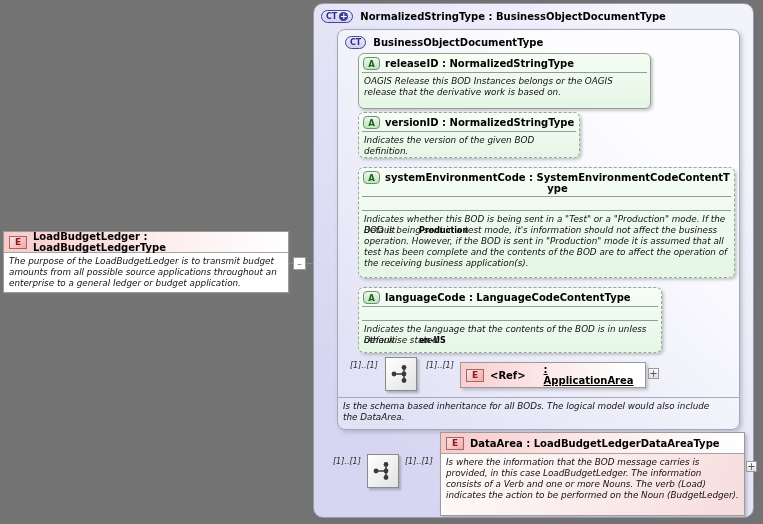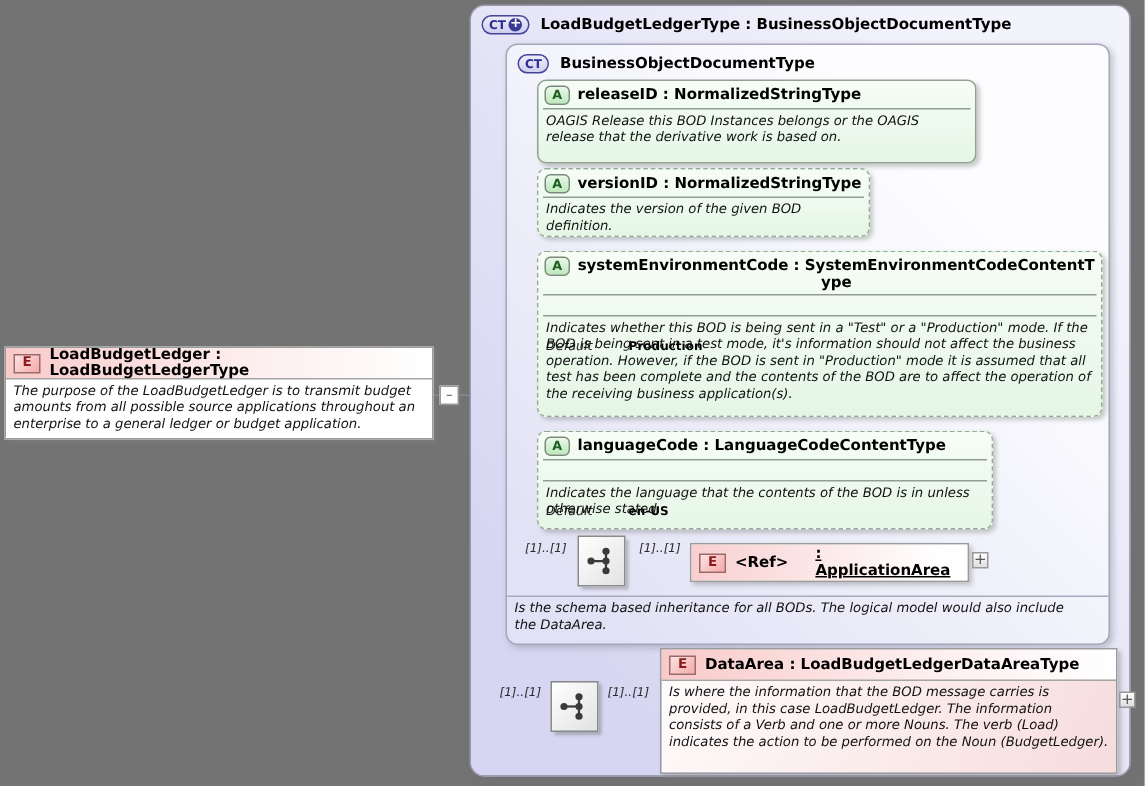--- a/index.html
+++ b/index.html
@@ -91,21 +91,21 @@
   <div class="hline" style="left:289px;top:263px;width:48px"></div>
   <div class="hline" style="left:337px;top:374px;width:123px"></div>
   <div class="hline" style="left:313px;top:471px;width:127px"></div>
 
   <div class="outer">
     <div class="type-header">
       <span class="badge-ct">
           <span>CT</span>
           <span class="ct-plus-circle">+</span>
         </span>
-      <span>LoadBudgetLedgerType : BusinessObjectDocumentType</span>
+      <span>NormalizedStringType : BusinessObjectDocumentType</span>
     </div>
   </div>
 
   <div class="inner">
     <div class="type-header">
       <span class="badge-ct">CT</span>
       <span>BusinessObjectDocumentType</span>
     </div>
   </div>
 

